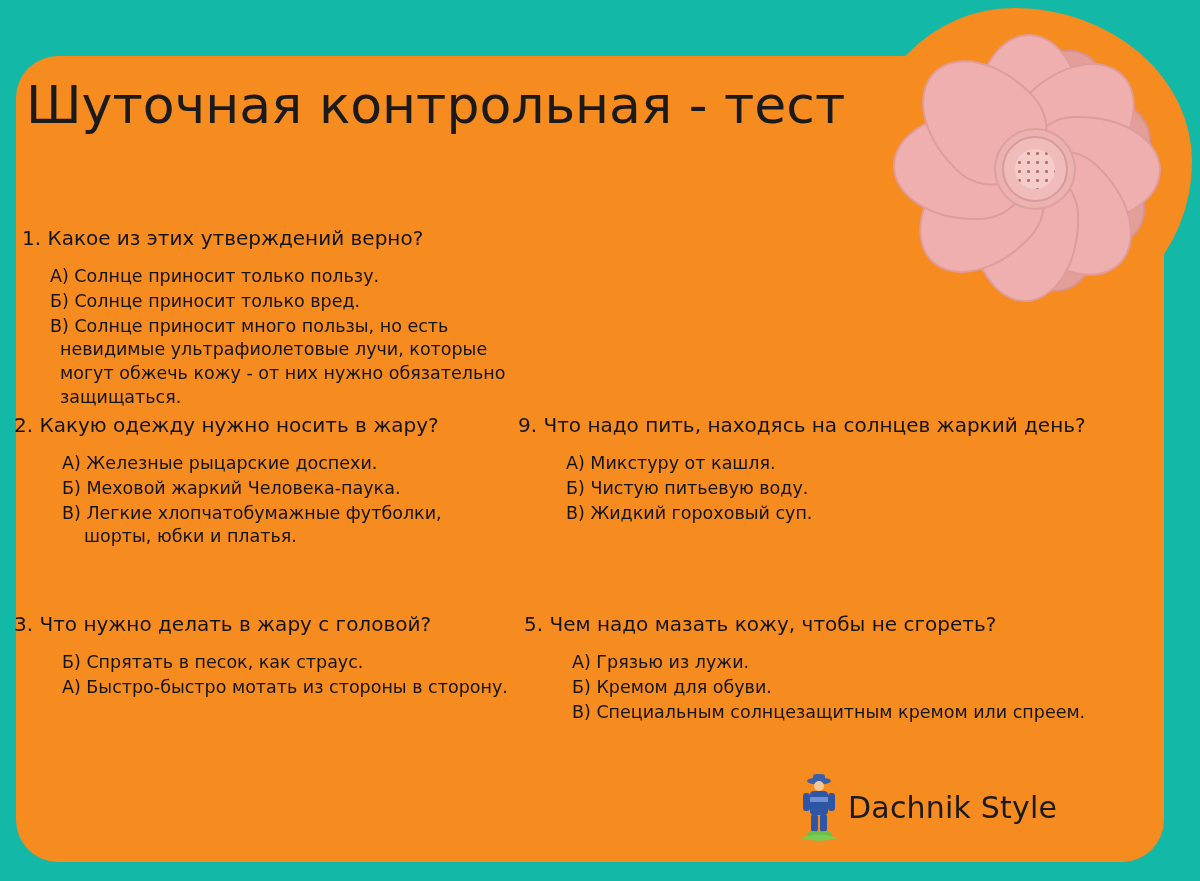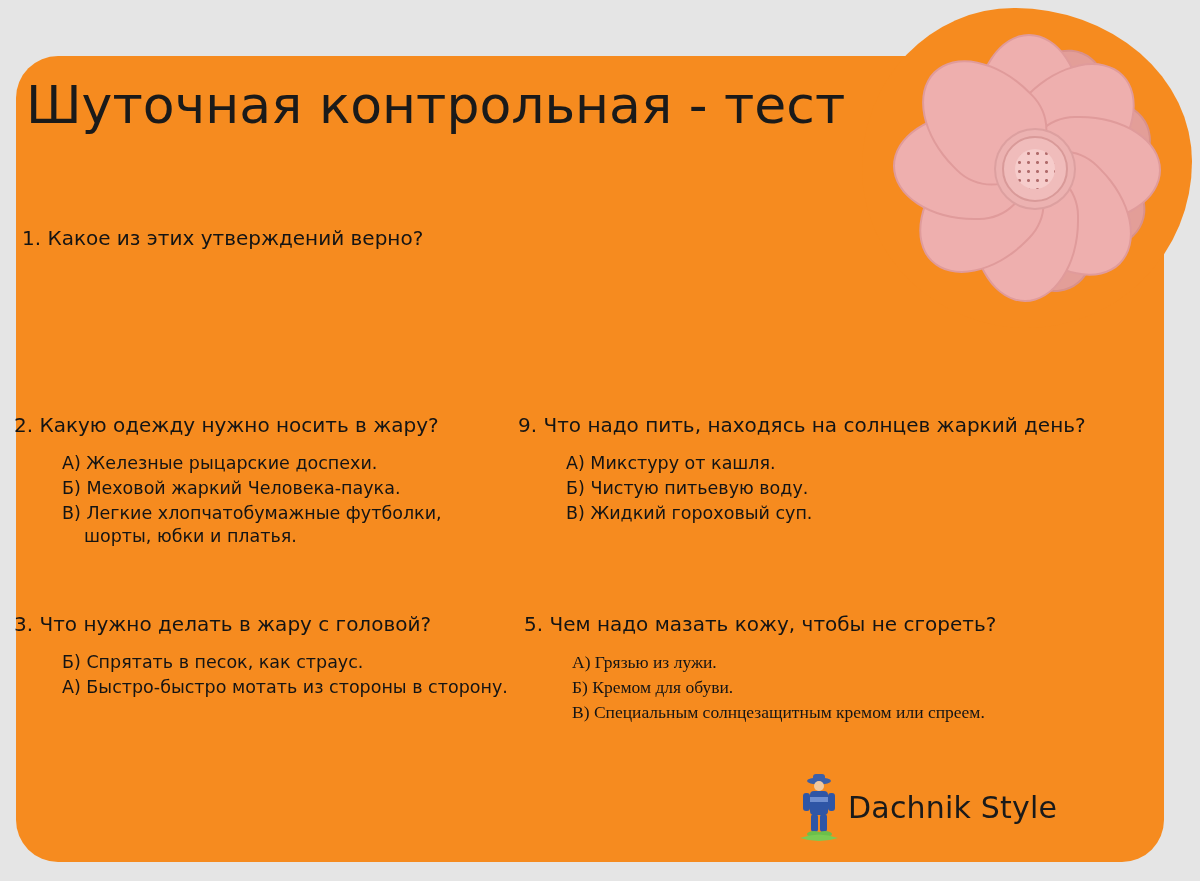--- a/index.html
+++ b/index.html
@@ -5,21 +5,21 @@
   html, body {
     margin: 0;
     padding: 0;
     background: #ffffff;
   }
   .page {
     position: relative;
     width: 1200px;
     height: 881px;
     overflow: hidden;
-    background: #e5e5e5;
+    background: #14b8a6;
     font-family: "DejaVu Sans", sans-serif;
   }
 
   
   .card {
     position: absolute;
     left: 16px;
     top: 56px;
     width: 1148px;
     height: 806px;
@@ -122,21 +122,21 @@
 
   #q1 { left: 22px;  top: 226px;  width: 520px; }
   #q1 .q-answers { padding-left: 38px; text-indent: -10px; }
   #q2 { left: 14px;  top: 413px;  width: 500px; }
   #q2 .q-answers { padding-left: 70px; text-indent: -22px; }
   #q3 { left: 14px;  top: 612px;  width: 500px; }
   #q3 .q-answers { padding-left: 70px; text-indent: -22px; }
   #q4 { left: 518px; top: 413px;  width: 640px; }
   #q4 .q-answers { padding-left: 70px; text-indent: -22px; }
   #q5 { left: 524px; top: 612px;  width: 620px; }
-  #q5 .q-answers { padding-left: 70px; text-indent: -22px; font-family: Liberation Serif, serif; }
+  #q5 .q-answers { padding-left: 70px; text-indent: -22px; }
 
   
   .logo {
     position: absolute;
     left: 790px;
     top: 770px;
     display: flex;
     align-items: center;
   }
   .logo-mark {
@@ -173,20 +173,25 @@
     <div class="petal" style="transform: rotate(315deg);"></div>
     <div class="flower-center">
       <div class="dots"></div>
     </div>
   </div>
 
   <div class="title">Шуточная контрольная - тест</div>
 
   <div class="q" id="q1">
     <p class="q-title">1. Какое из этих утверждений верно?</p>
+    <ul class="q-answers">
+      <li>А) Солнце приносит только пользу.</li>
+      <li>Б) Солнце приносит только вред.</li>
+      <li>В) Солнце приносит много пользы, но есть невидимые ультрафиолетовые лучи, которые могут обжечь кожу - от них нужно обязательно защищаться.</li>
+    </ul>
   </div>
 
   <div class="q" id="q2">
     <p class="q-title">2. Какую одежду нужно носить в жару?</p>
     <ul class="q-answers">
       <li>А) Железные рыцарские доспехи.</li>
       <li>Б) Меховой жаркий Человека-паука.</li>
       <li>В) Легкие хлопчатобумажные футболки, шорты, юбки и платья.</li>
     </ul>
   </div>

